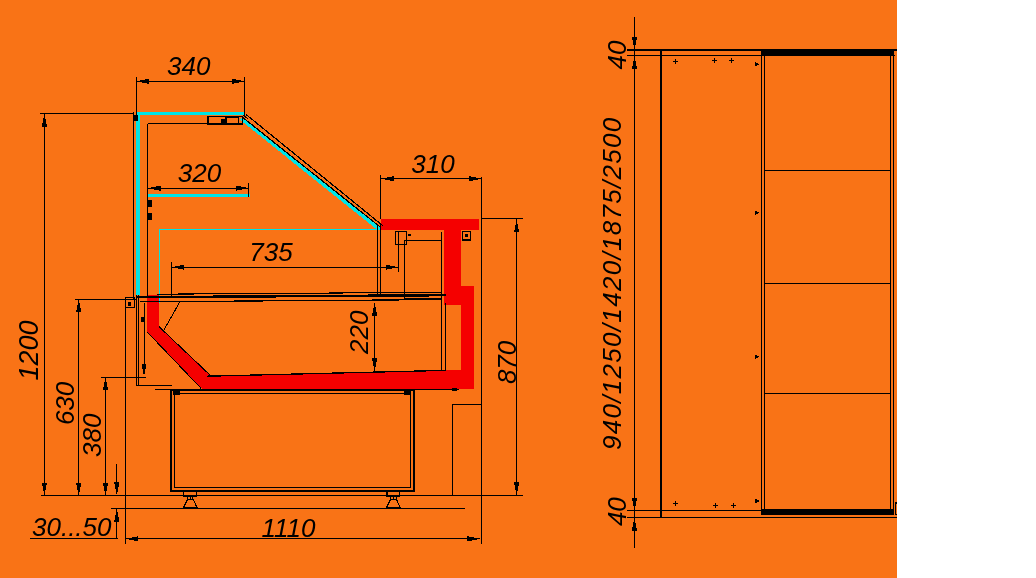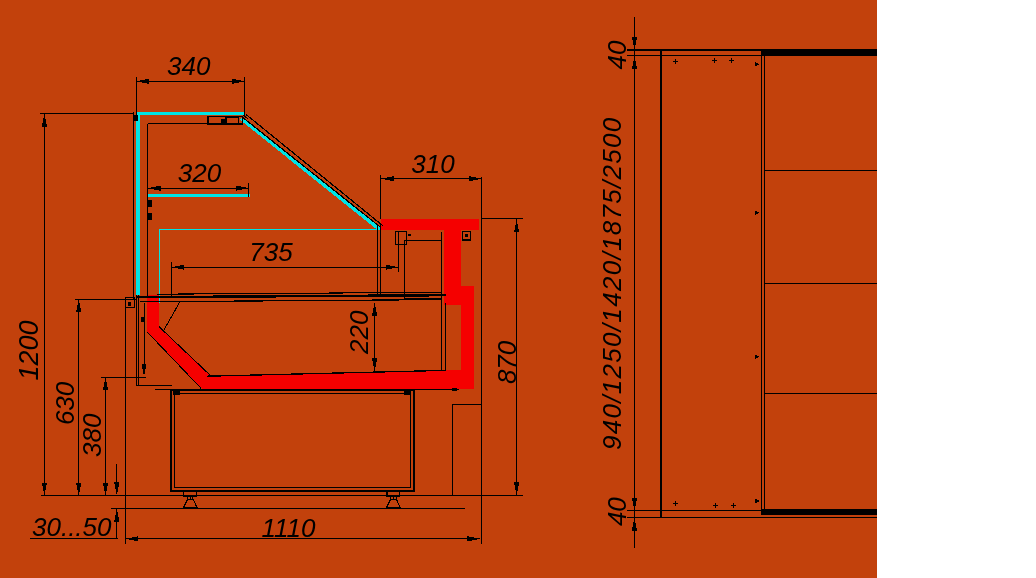--- a/index.html
+++ b/index.html
@@ -1,16 +1,16 @@
 <!DOCTYPE html>
 <html><head>
 <meta charset="utf-8">
 <style>
 html,body{margin:0;padding:0;background:#ffffff;}
-#page{position:relative;width:877px;height:578px;background:#c2410c;overflow:hidden;}
+#page{position:relative;width:877px;height:578px;background:#f97316;overflow:hidden;padding-left:20px;}
 svg{position:absolute;left:0;top:0;}
 text{font-family:"Liberation Sans",sans-serif;font-style:italic;fill:#000;}
 .ce{shape-rendering:crispEdges;}
 </style>
 </head>
 <body>
 <div id="page">
 <svg width="1036" height="578" viewBox="0 0 1036 578" shape-rendering="crispEdges">
 <defs>
 <path id="aL" d="M0,0 L13,-2.6 L13,2.6 Z" fill="#000"></path>

